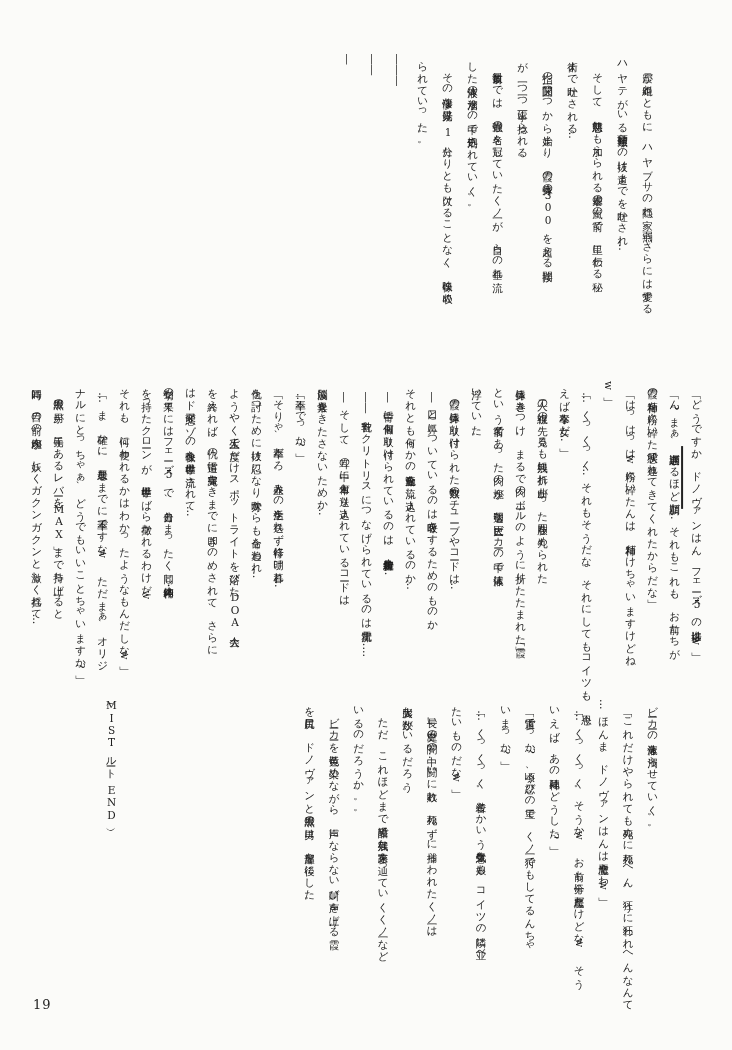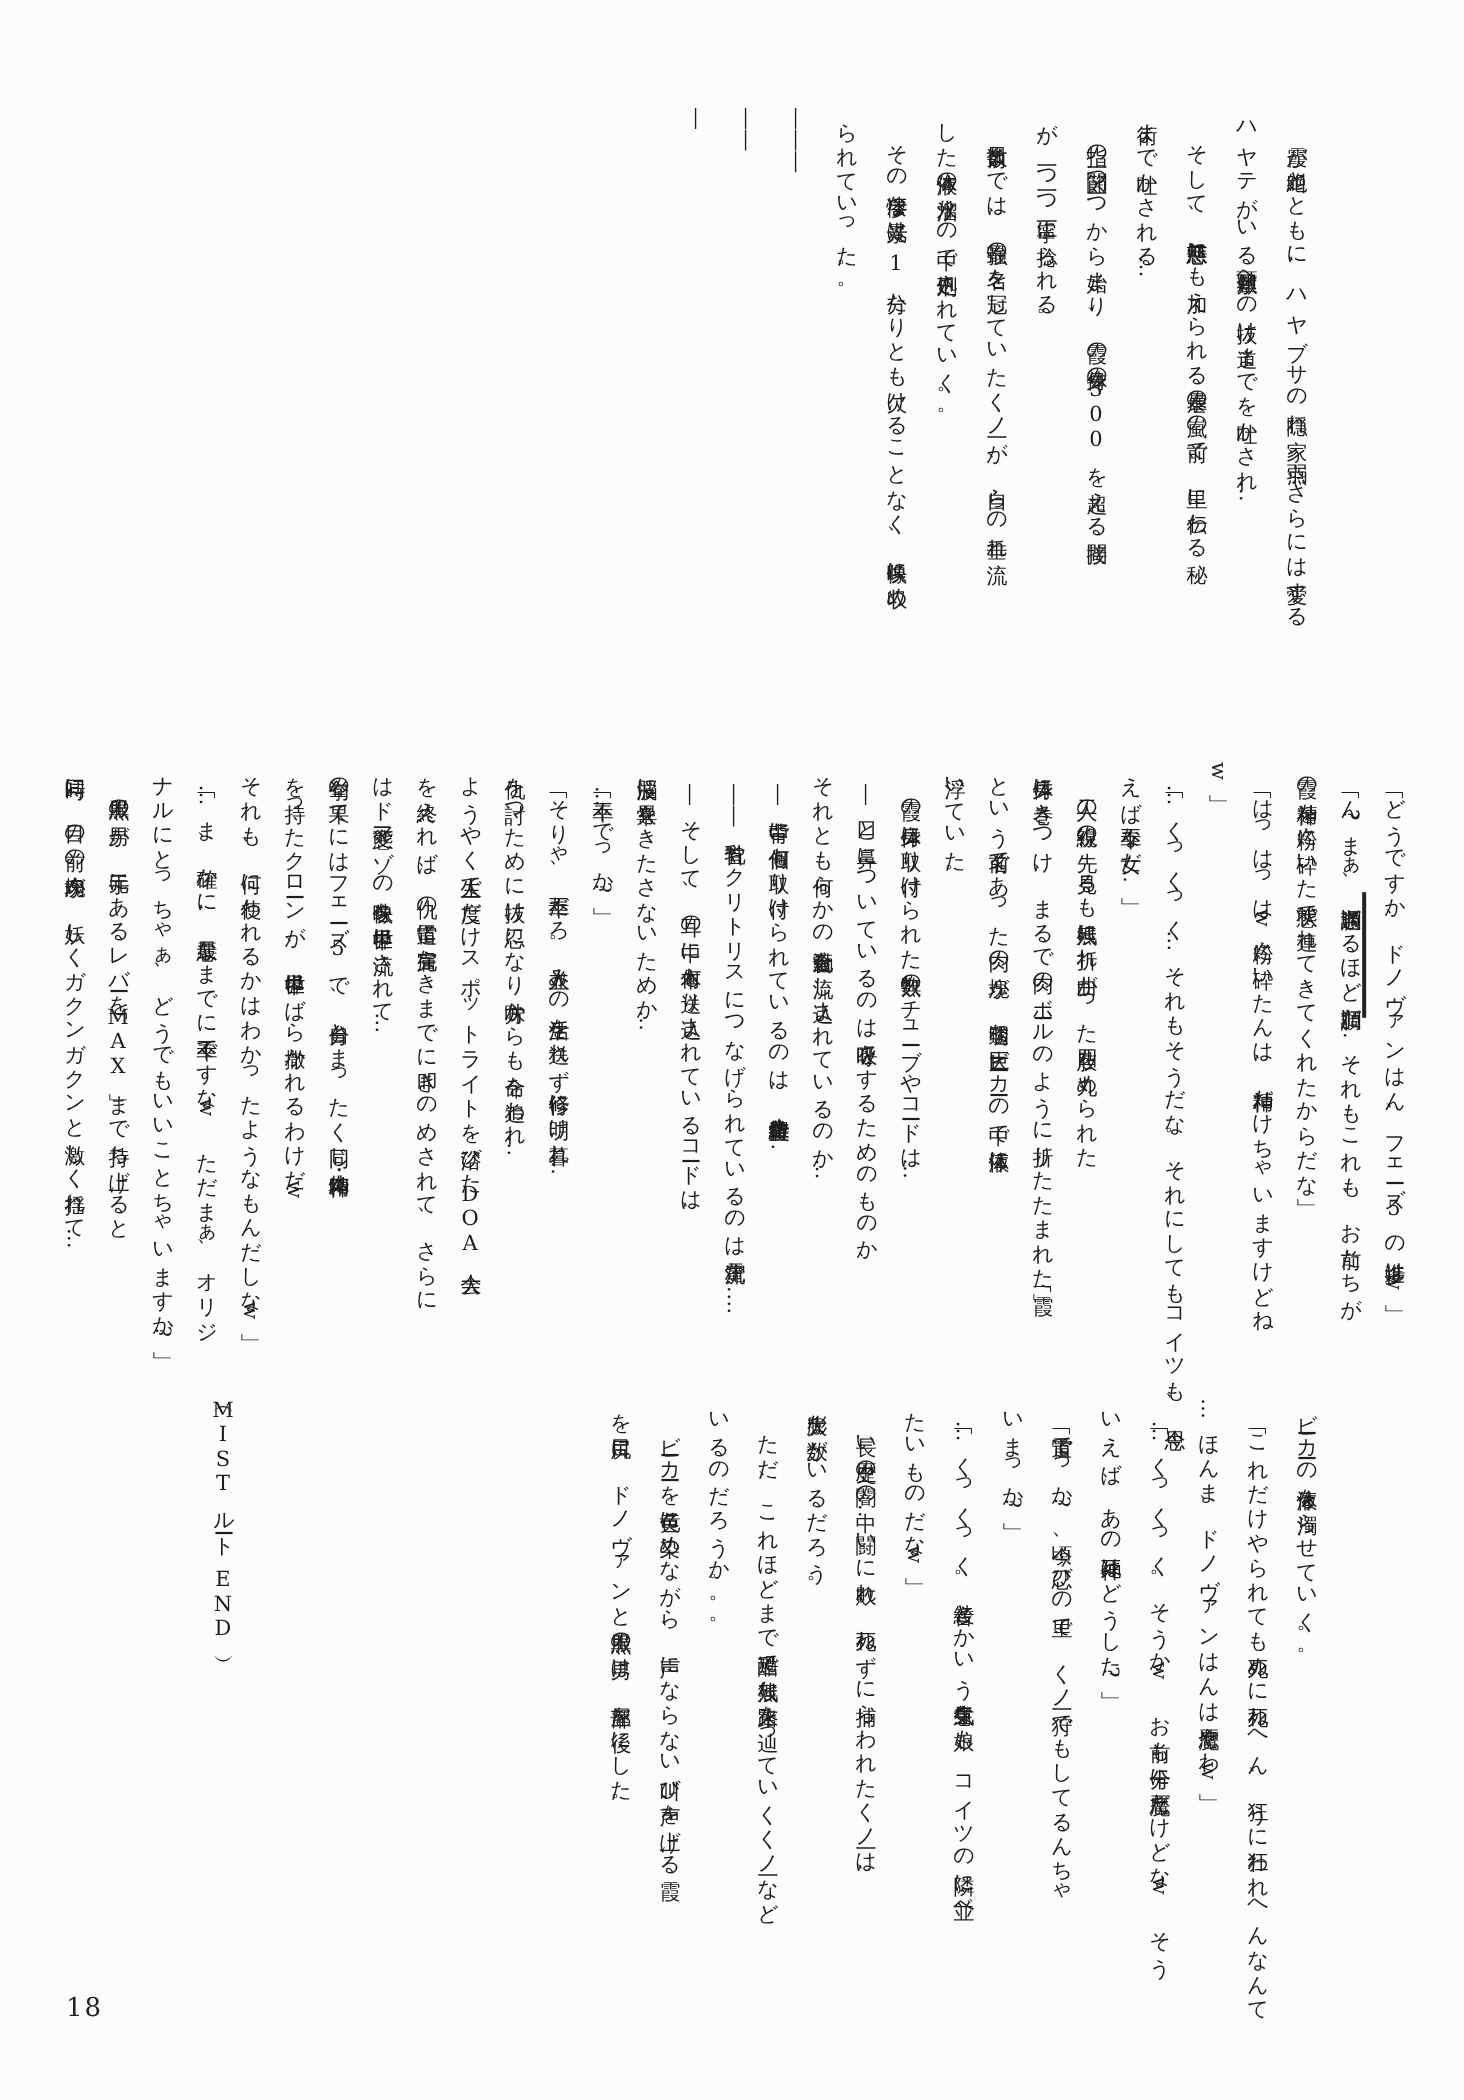--- a/index.html
+++ b/index.html
@@ -118,15 +118,15 @@
       <p class="line"><span>たいものだなw」</span></p>
       <p class="line indent"><span>長い歴史の闇の中…闘いに敗れ、死ねずに捕らわれたくノ一は、</span></p>
       <p class="line"><span>膨大な数がいるだろう。</span></p>
       <p class="line indent"><span>ただ、これほどまで過酷で無残な末路を辿っていくくノ一など</span></p>
       <p class="line"><span>いるのだろうか。。。</span></p>
       <p class="line indent"><span>ビーカーを黄色に染めながら、声にならない叫び声を上げる霞</span></p>
       <p class="line"><span>を尻目に、ドノヴァンと黒服の男は、部屋を後にした。</span></p>
       <p class="line end-note"><span>（</span><span class="up">MIST</span><span>ルート　</span><span class="up">END</span><span>）</span></p>
     </div>
 
-  <div id="page-number">18</div>
+  <div id="page-number">19</div>
 
 </div>
 
 </body></html>

